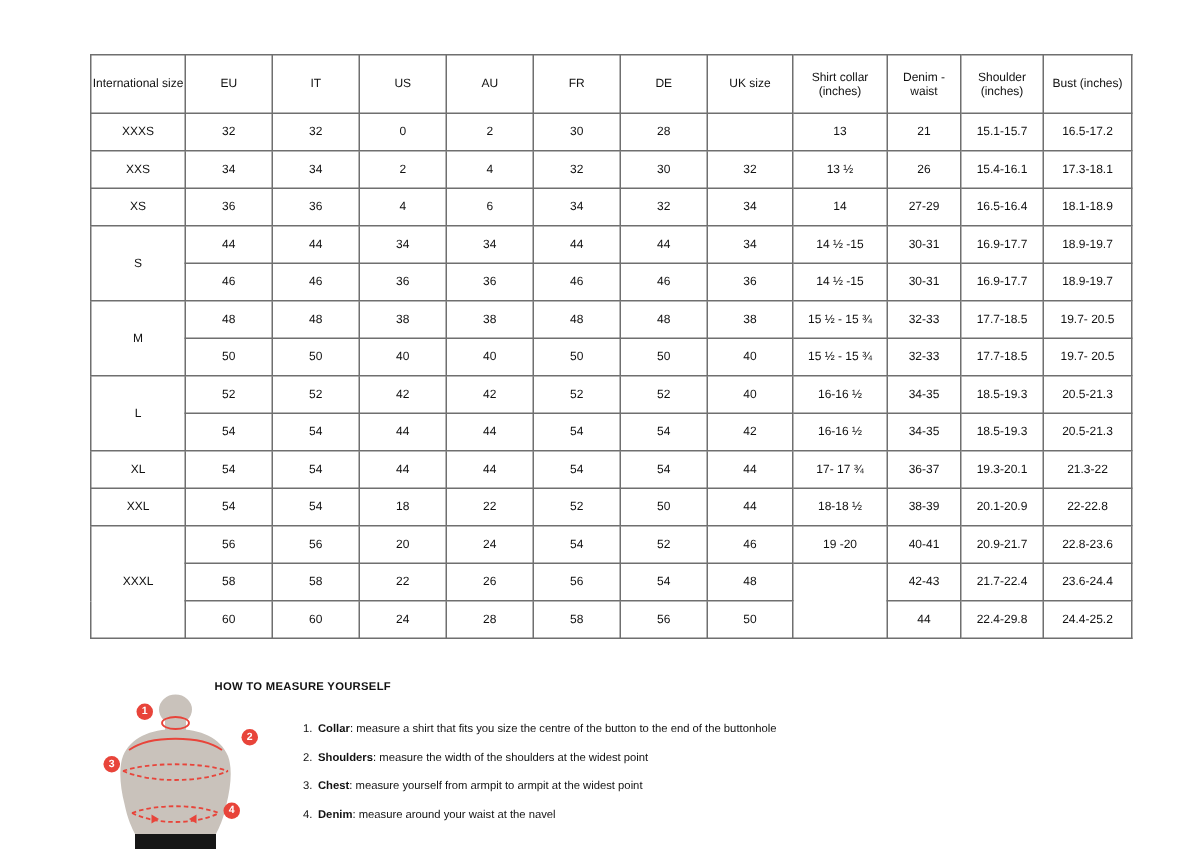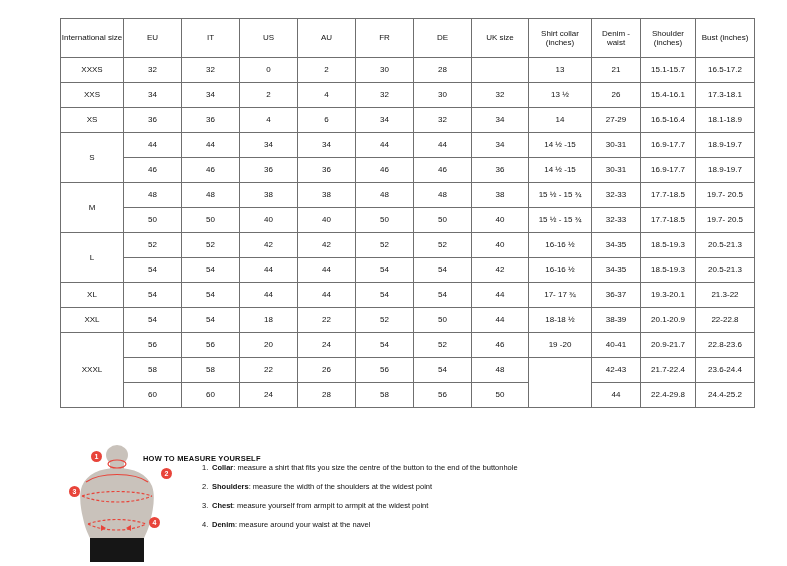--- a/index.html
+++ b/index.html
@@ -12,20 +12,21 @@
     height: 566px;
     font-family: "Liberation Sans", sans-serif;
     color: #1a1a1a;
     position: relative;
     overflow: hidden;
   }
   .page {
     position: relative;
     width: 787px;
     height: 437px;
+    margin-top: 18px;
   }
   
   .size-table-wrap {
     position: absolute;
     left: 60px;
     top: 18px;
     width: 668px;
   }
   table.size-table {
     border-collapse: collapse;
@@ -52,21 +53,21 @@
   td.c-uk { width: 56px; }
   td.c-collar { width: 62px; }
   td.c-denim { width: 48px; }
   td.c-shoulder { width: 54px; }
   td.c-bust { width: 58px; }
 
   
   .measure-title {
     position: absolute;
     left: 143px;
-    top: 454px;
+    top: 435px;
     font-size: 7.5px;
     font-weight: bold;
     letter-spacing: 0.2px;
     color: #111;
   }
   .measure-list {
     position: absolute;
     left: 172px;
     top: 447px;
     width: 520px;

